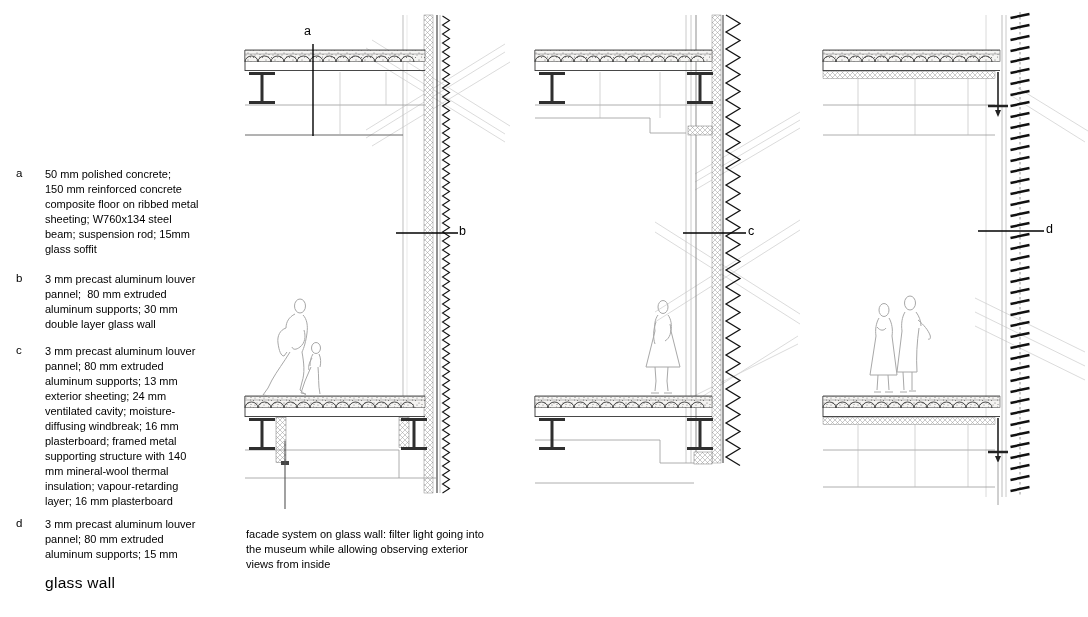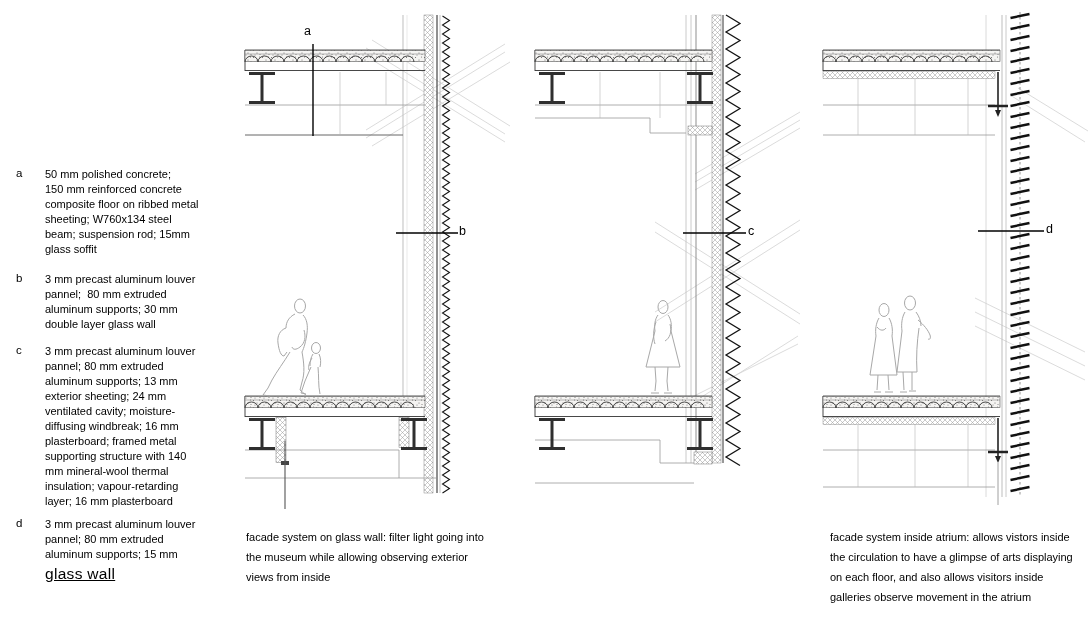--- a/index.html
+++ b/index.html
@@ -1,22 +1,22 @@
 <!DOCTYPE html>
 <html><head>
 <meta charset="utf-8">
 <style>
   html,body{margin:0;padding:0;background:#fff;}
   .stage{position:relative;width:1088px;height:617px;overflow:hidden;background:#fff;
          font-family:"Liberation Sans",sans-serif;color:#000;}
   .legend-item{position:absolute;left:16px;display:flex;}
   .legend-key{width:29px;font-size:11.5px;line-height:13.8px;}
   .legend-text{width:180px;font-size:11px;line-height:15px;white-space:pre-wrap;}
-  .legend-emph{font-size:15.5px;margin-top:3px;letter-spacing:.3px;text-decoration:underline;}
-  .caption{position:absolute;top:527px;font-size:11px;line-height:20px;}
+  .legend-emph{font-size:15.5px;margin-top:12px;letter-spacing:.3px;}
+  .caption{position:absolute;top:527px;font-size:11px;line-height:15px;}
   .marker{position:absolute;font-size:12.5px;line-height:12px;}
   svg.draw{position:absolute;left:0;top:0;}
 </style>
 </head>
 <body>
 
 <div class="stage">
 
   <svg class="draw" width="1088" height="617" viewBox="0 0 1088 617">
     <defs>
@@ -308,14 +308,13 @@
       <div class="legend-emph">glass wall</div>
     </div>
   </div>
 
   <span class="marker" style="left:304px;top:25px">a</span>
   <span class="marker" style="left:459px;top:225px">b</span>
   <span class="marker" style="left:748px;top:225px">c</span>
   <span class="marker" style="left:1046px;top:223px">d</span>
 
   <div class="caption" style="left:246px;width:252px">facade system on glass wall: filter light going into the museum while allowing observing exterior views from inside</div>
-  <div class="caption" style="left:830px;width:248px">facade system inside atrium: allows vistors inside the circulation to have a glimpse of arts displaying on each floor, and also allows visitors inside galleries observe movement in the atrium</div>
 </div>
 
 </body></html>

